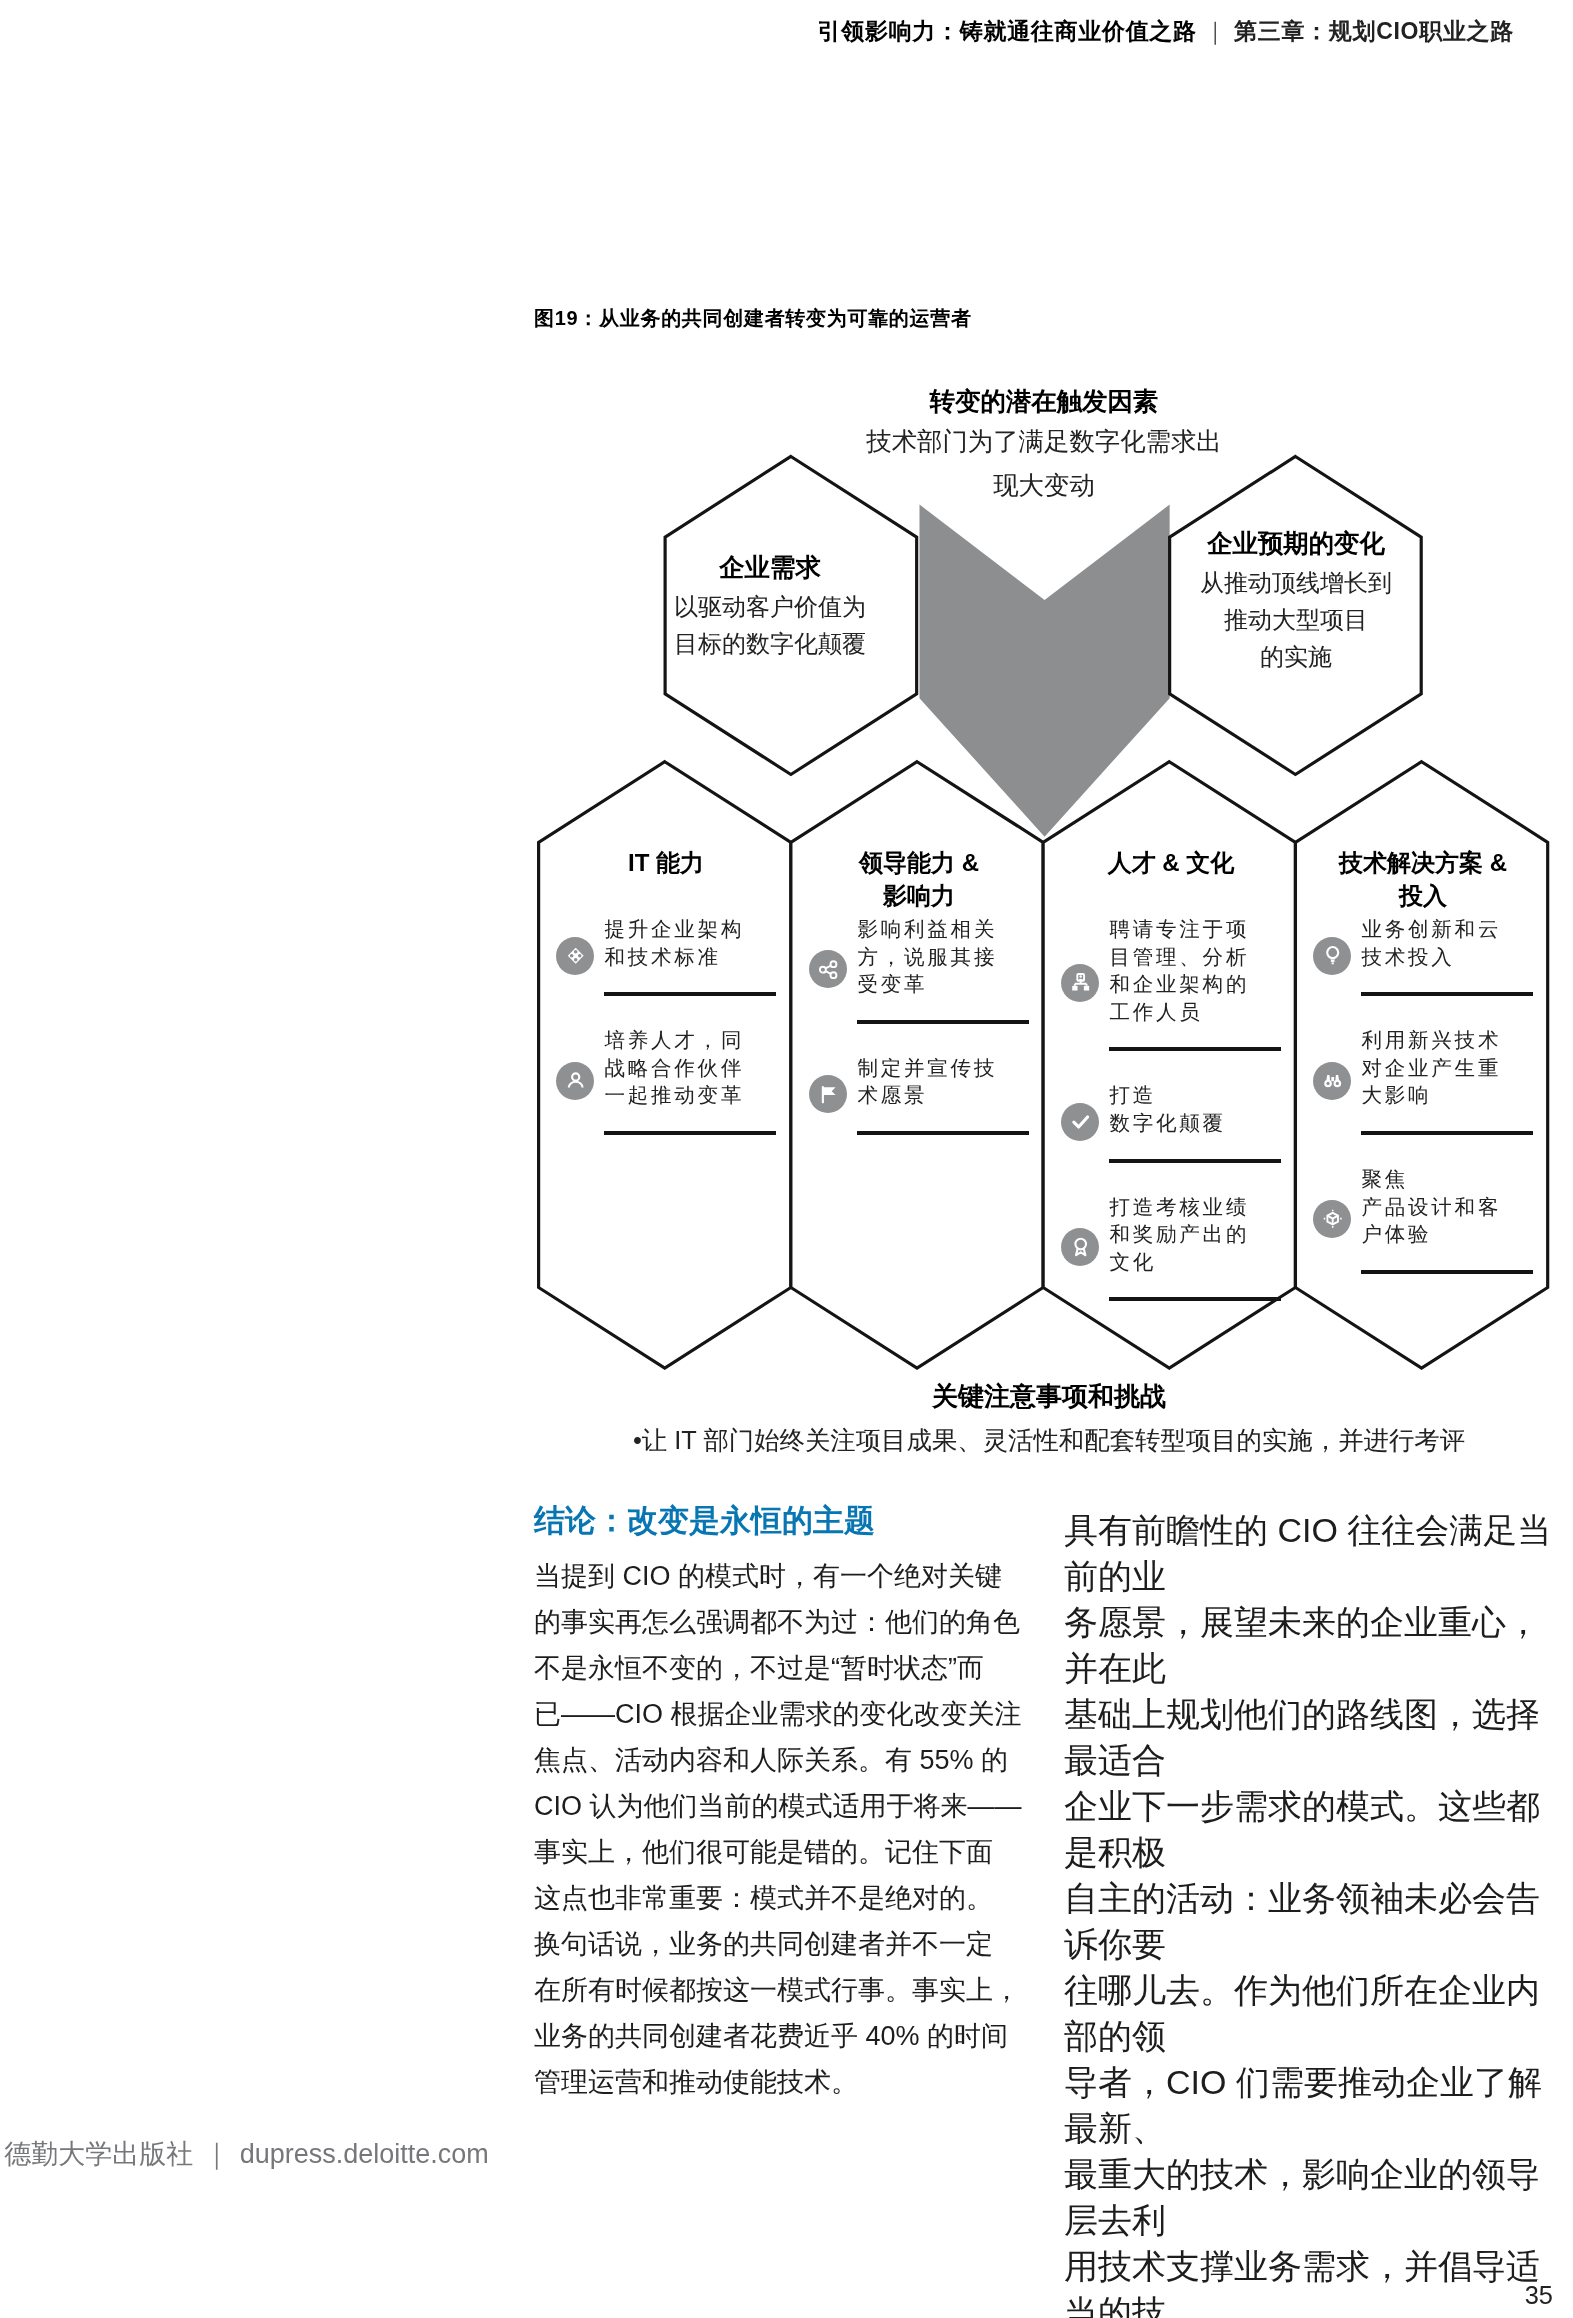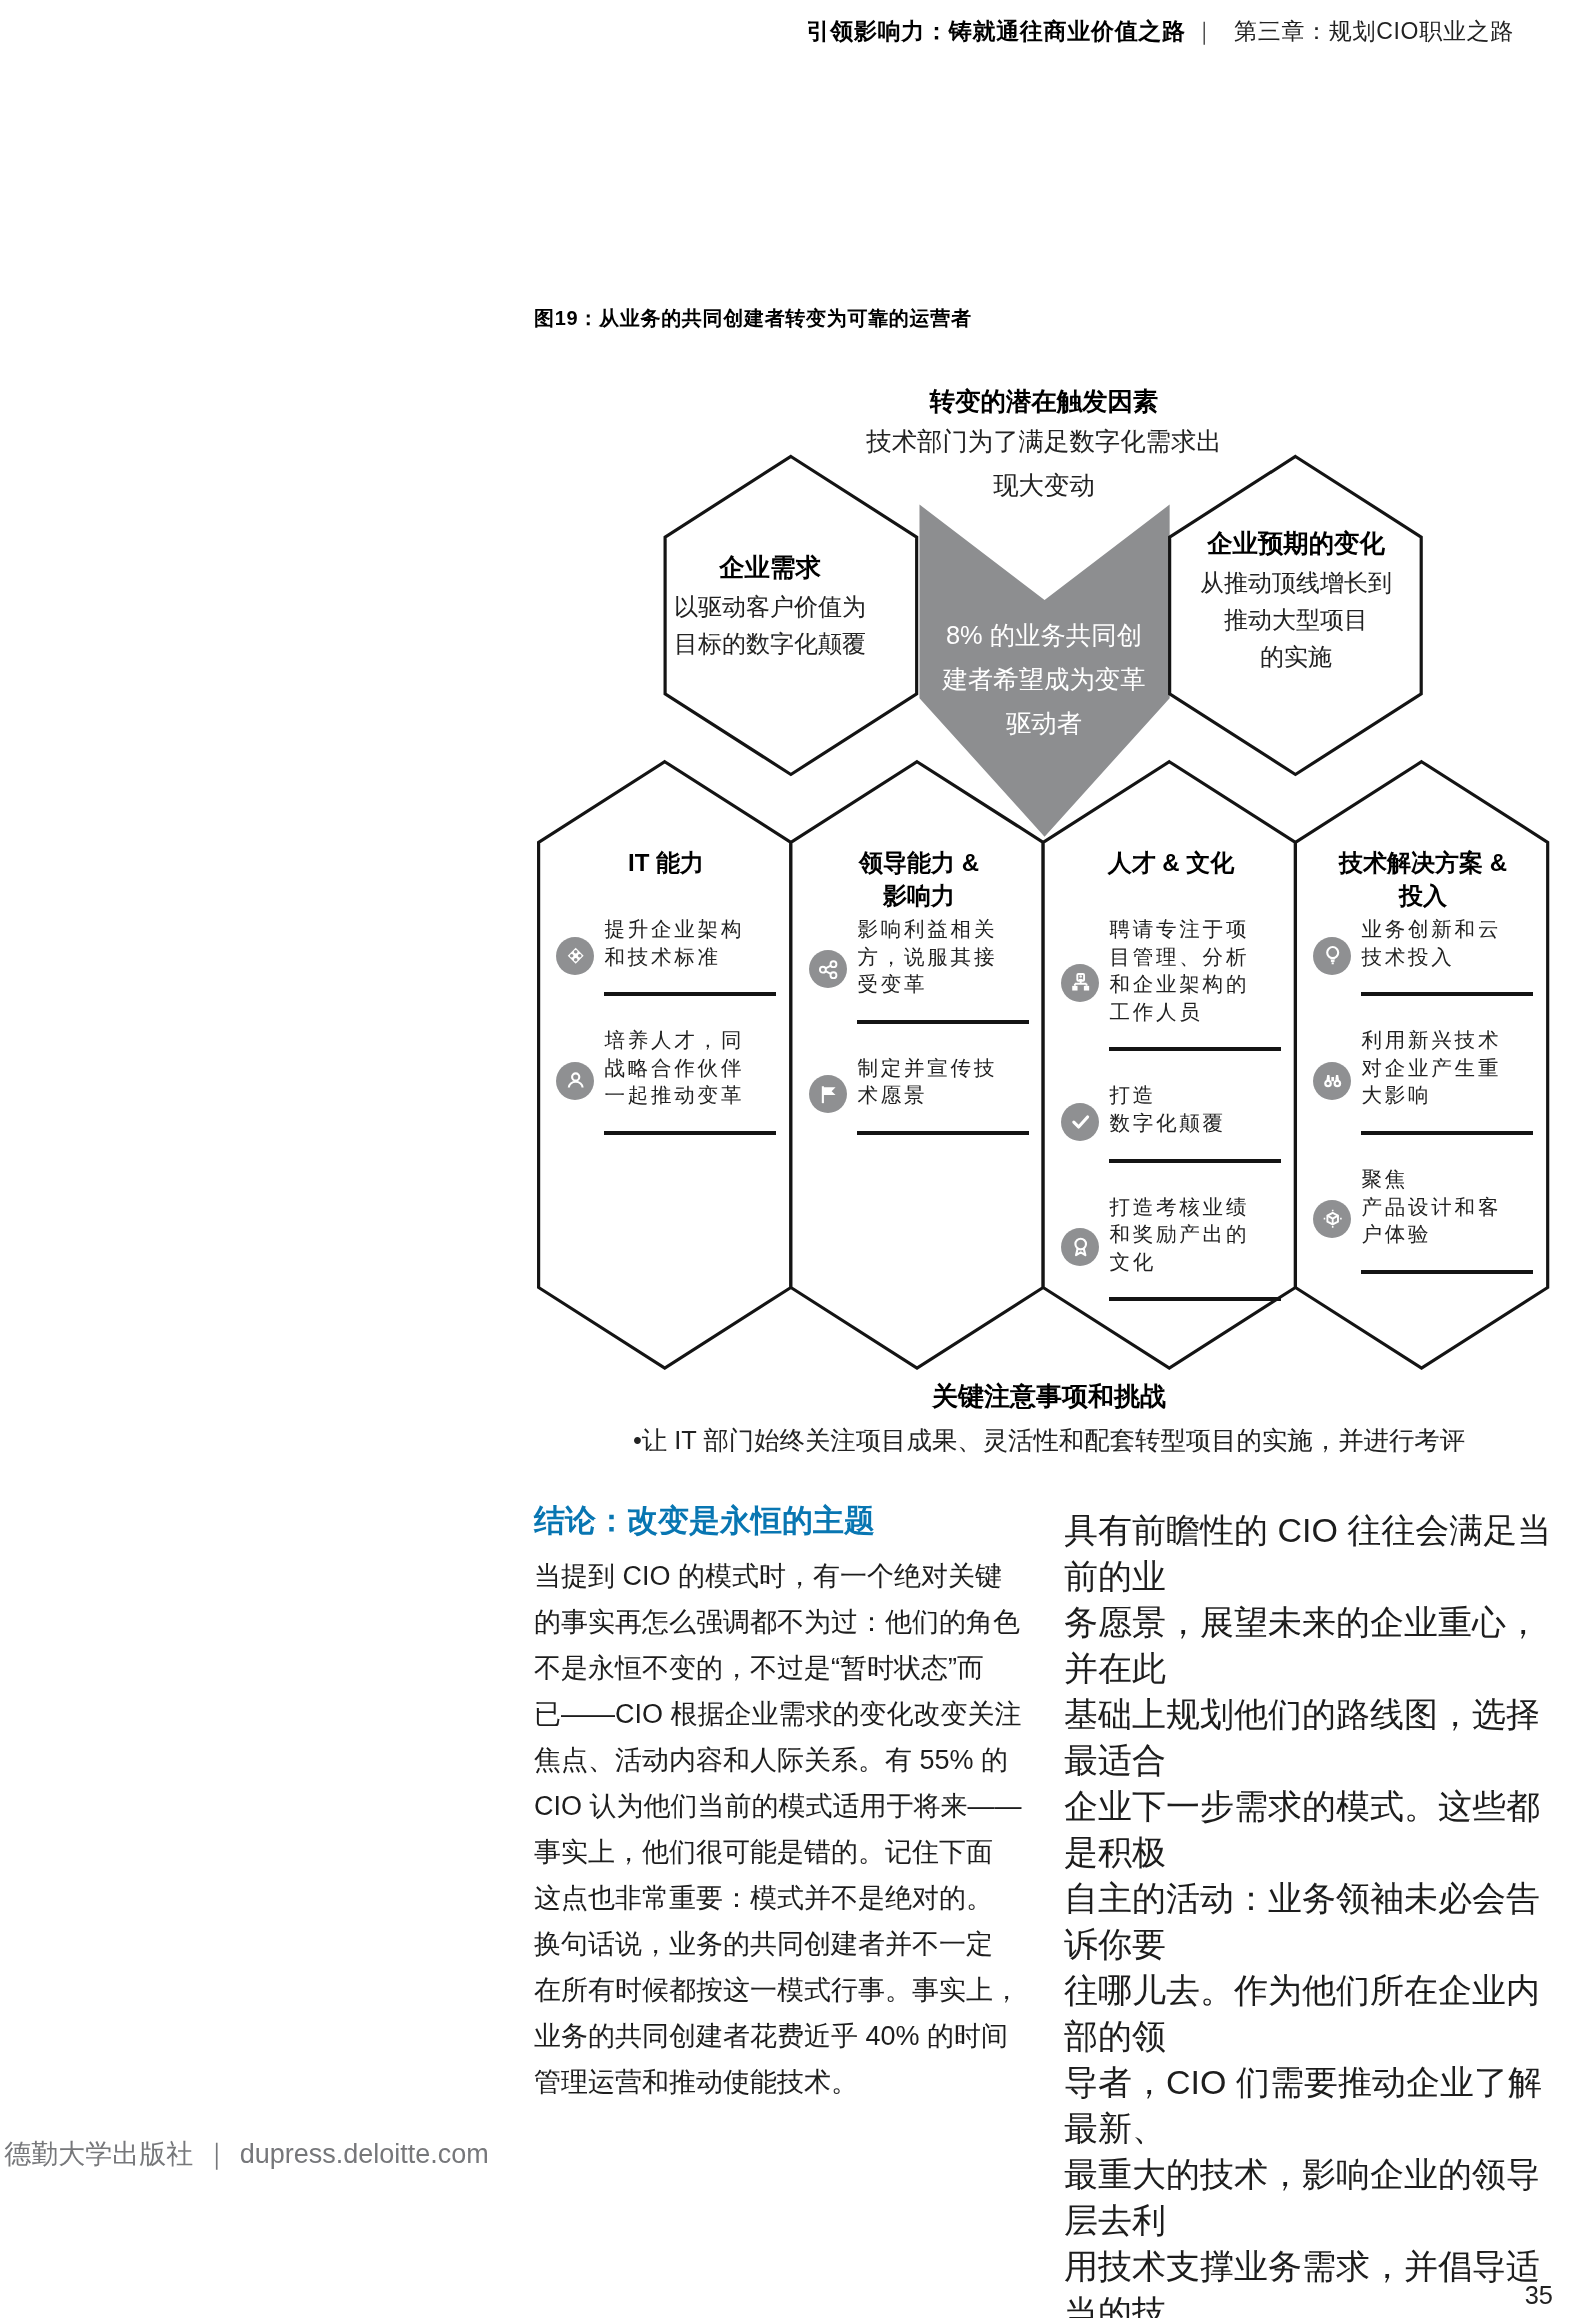--- a/index.html
+++ b/index.html
@@ -4,21 +4,21 @@
 <style>
   html,body{margin:0;padding:0;background:#ffffff;}
   .page{position:relative;width:1574px;height:2319px;background:#fff;
         font-family:"Liberation Sans","DejaVu Sans",sans-serif;color:#1a1a1a;overflow:hidden;font-weight:300;}
   .pre{white-space:pre-line;}
 
   
   .header{position:absolute;top:15.5px;right:60px;font-size:23px;letter-spacing:0.7px;}
   .hdr-bold{font-weight:700;color:#000;}
   .hdr-sep{font-weight:300;color:#444;padding:0 7px;}
-  .hdr-light{font-weight:400;color:#222;margin-left:11px;}
+  .hdr-light{font-weight:700;color:#222;}
 
   
   .fig-title{position:absolute;left:534px;top:305px;font-size:20px;font-weight:700;color:#000000;letter-spacing:0.7px;}
 
   
   .diagram-svg{position:absolute;left:0;top:0;width:1574px;height:1385px;}
 
   
   .trigger-block{position:absolute;left:726px;top:384px;width:636px;text-align:center;}
   .trigger-heading{font-size:25.4px;font-weight:700;line-height:35px;color:#000;}
@@ -87,23 +87,20 @@
     <div class="trigger-heading">转变的潜在触发因素</div>
     <div class="trigger-text pre">技术部门为了满足数字化需求出
 现大变动</div>
   </div>
 
   <div class="hex-label hex-need">
     <div class="hex-heading">企业需求</div>
     <div class="hex-text pre">以驱动客户价值为
 目标的数字化颠覆</div>
   </div>
-  <div class="hex-label hex-stat pre">8% 的业务共同创
-建者希望成为变革
-驱动者</div>
   <div class="hex-label hex-expect">
     <div class="hex-heading">企业预期的变化</div>
     <div class="hex-text pre">从推动顶线增长到
 推动大型项目
 的实施</div>
   </div>
 
   <div class="hexcol col-1">
     <div class="col-heading pre">IT 能力</div>
     <div class="items">

